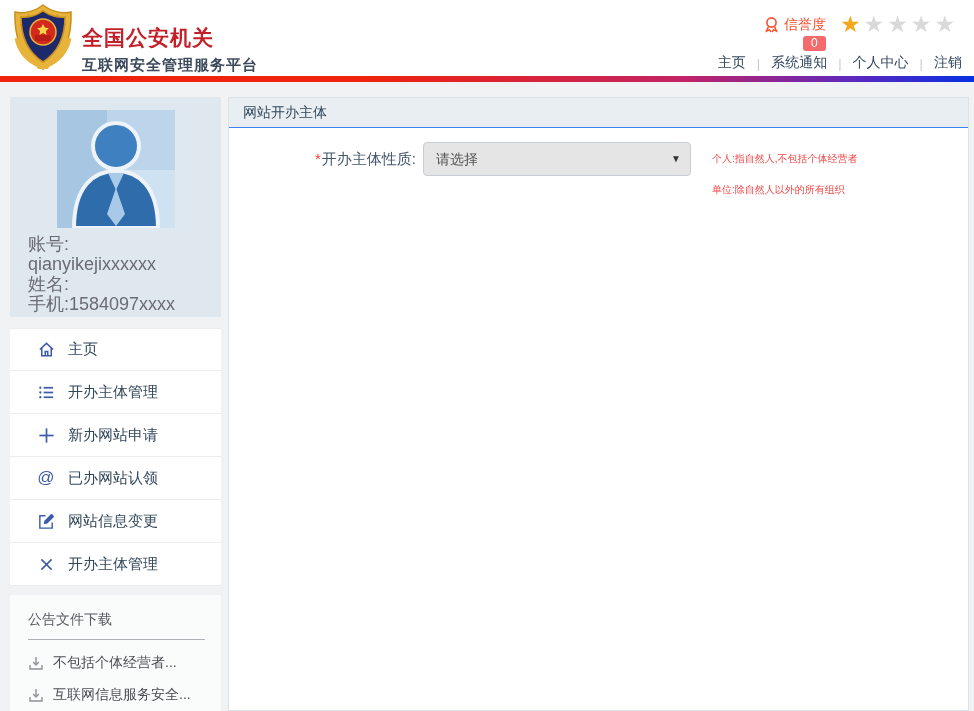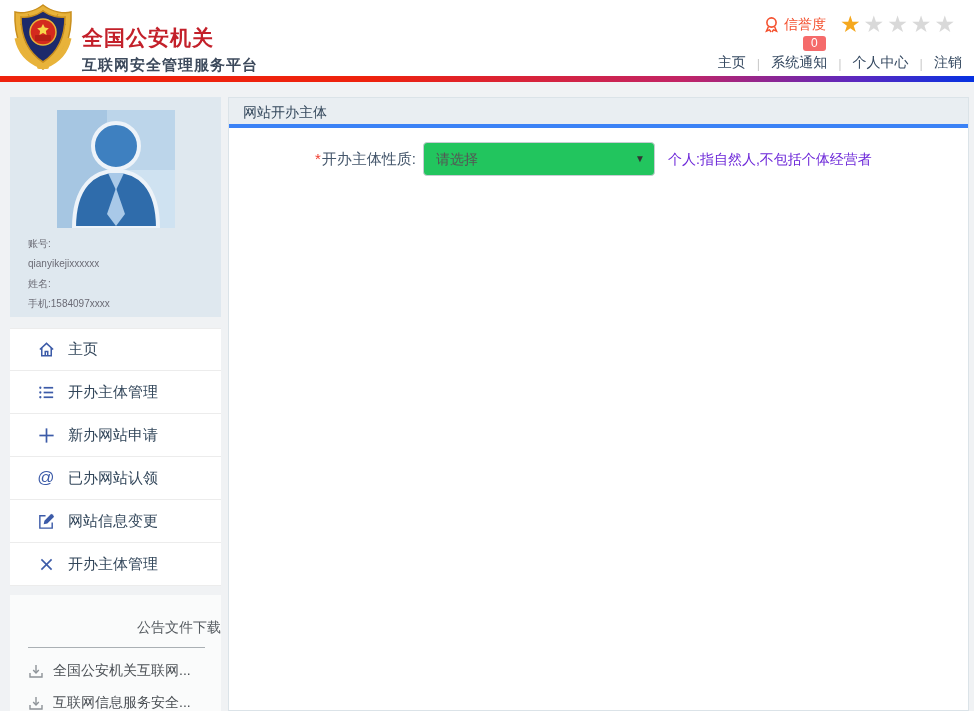--- a/index.html
+++ b/index.html
@@ -27,45 +27,45 @@
   .nav-link { color:#33475f; cursor:pointer; }
   .nav-sep { color:#cccccc; margin:0 11px; font-size:13px; }
   
   .grad-bar { position:absolute; left:0; top:76px; width:974px; height:6px;
     background:linear-gradient(90deg,#ee220d 0%,#ee220d 38%,#c22465 70%,#5b28c0 88%,#0531e2 100%); }
   
   .page-bg { position:absolute; left:0; top:82px; width:974px; height:629px; background:#f0f2f4; }
   
   .profile-panel { position:absolute; left:10px; top:97px; width:211px; height:220px; background:#dfe8ef; }
   .avatar { display:block; margin:13px auto 0 auto; width:118px; height:118px; }
-  .profile-text { padding:6px 0 0 18px; font-size:10px; color:#6b6b75; line-height:20px; }
+  .profile-text { padding:6px 0 0 18px; font-size:18px; color:#6b6b75; line-height:20px; }
   .menu-panel { position:absolute; left:10px; top:328px; width:211px; background:#ffffff; }
   .menu-item { height:43px; display:flex; align-items:center; border-bottom:1px solid #ececec; cursor:pointer; }
   .menu-item:first-child { border-top:1px solid #ececec; }
   .menu-icon { width:20px; height:20px; margin-left:26px; display:flex; align-items:center; justify-content:center;
     color:#3c5ba8; font-size:17px; }
   .menu-label { margin-left:12px; font-size:15px; color:#33475b; }
   .downloads-panel { position:absolute; left:10px; top:595px; width:211px; height:116px; background:#fafbfb; }
-  .downloads-title { margin:24px 0 0 18px; font-size:14px; color:#555b60;text-align:right; }
+  .downloads-title { margin:16px 0 0 18px; font-size:14px; color:#555b60; }
   .downloads-hr { margin:10px 16px 0 18px; border:none; border-top:1px solid #aab0b4; }
   .download-item { display:flex; align-items:center; margin:14px 0 0 18px; cursor:pointer; }
   .download-label { margin-left:9px; font-size:14px; color:#4a4f54; }
   
   .main-panel { position:absolute; left:228px; top:97px; width:741px; height:614px;
     background:#ffffff; border:1px solid #dbe3e8; }
-  .main-header { height:30px; line-height:29px; background:#e9eef2; border-bottom:4px solid #3b82f6;
+  .main-header { height:30px; line-height:29px; background:#e9eef2; border-bottom:1px solid #3b82f6;
     padding-left:14px; font-size:14px; color:#33475b; }
   .form-row { display:flex; align-items:flex-start; padding-top:14px; }
   .form-label { width:187px; text-align:right; font-size:15px; color:#44566b; line-height:34px; }
   .req-mark { color:#f03b2d; margin-right:1px; }
-  .select-box { position:relative; width:232px; height:34px; margin-left:7px; border:1px solid #c8cdd3;
-    border-radius:4px; background:#22c55e; font-size:14px; color:#555; line-height:32px;
+  .select-box { position:relative; width:268px; height:34px; margin-left:7px; border:1px solid #c8cdd3;
+    border-radius:4px; background:#e5e5e5; font-size:14px; color:#555; line-height:32px;
     padding-left:12px; cursor:pointer; }
   .select-arrow { position:absolute; right:9px; top:0; line-height:32px; font-size:10px; color:#333; }
-  .form-help { margin-left:13px; font-size:14px; color:#6d28d9; line-height:34px; }
+  .form-help { margin-left:21px; font-size:10px; color:#ef4444; line-height:34px; }
   .form-help .help-line2 { line-height:20px; margin-top:4px; }
 </style>
 </head>
 <body>
 
 <div class="header">
   <svg class="logo" viewBox="0 0 70 70">
 
     <path d="M35,3 C44,10 56,12 63,10 C64,34 58,53 35,67 C12,53 6,34 7,10 C14,12 26,10 35,3 Z" fill="#e8b33a" stroke="#c98f1d" stroke-width="1.5"></path>
     <g stroke="#c98f1d" stroke-width="1">
@@ -194,21 +194,21 @@
 
 <div class="downloads-panel">
   <div class="downloads-title">公告文件下载</div>
   <hr class="downloads-hr">
   <div class="download-item">
     <svg width="16" height="16" viewBox="0 0 16 16" fill="none" stroke="#8d9398" stroke-width="1.4">
       <path d="M2,10 V14 H14 V10"></path>
         <line x1="8" y1="2" x2="8" y2="9.5"></line>
         <path d="M5.2,7 L8,10 L10.8,7"></path>
     </svg>
-    <span class="download-label">全国公安机关互联网...</span>
+    <span class="download-label">不包括个体经营者...</span>
   </div>
   <div class="download-item">
     <svg width="16" height="16" viewBox="0 0 16 16" fill="none" stroke="#8d9398" stroke-width="1.4">
       <path d="M2,10 V14 H14 V10"></path>
         <line x1="8" y1="2" x2="8" y2="9.5"></line>
         <path d="M5.2,7 L8,10 L10.8,7"></path>
     </svg>
     <span class="download-label">互联网信息服务安全...</span>
   </div>
 </div>
@@ -216,15 +216,16 @@
 <div class="main-panel">
   <div class="main-header">网站开办主体</div>
   <div class="form-row">
     <div class="form-label"><span class="req-mark">*</span><span>开办主体性质:</span></div>
     <div class="select-box">
       <span>请选择</span>
       <span class="select-arrow">▼</span>
     </div>
     <div class="form-help">
       <div>个人:指自然人,不包括个体经营者</div>
+      <div class="help-line2">单位:除自然人以外的所有组织</div>
     </div>
   </div>
 </div>
 
 </body></html>

